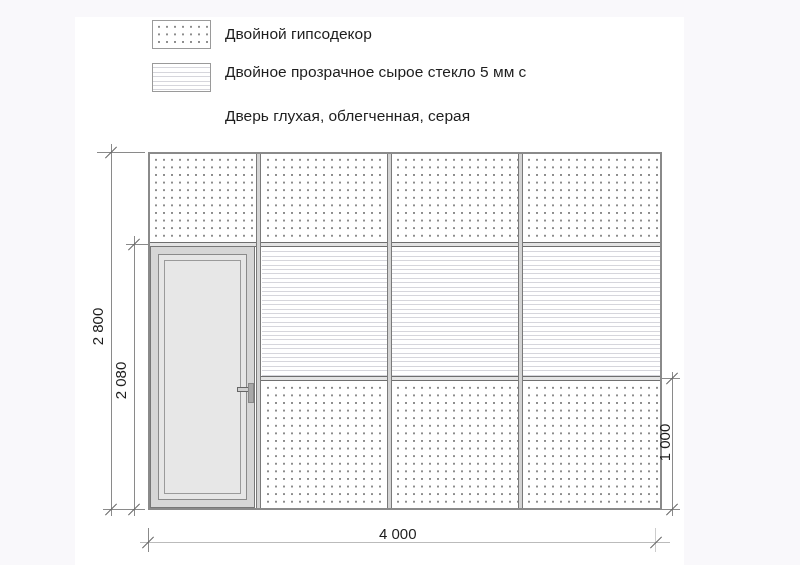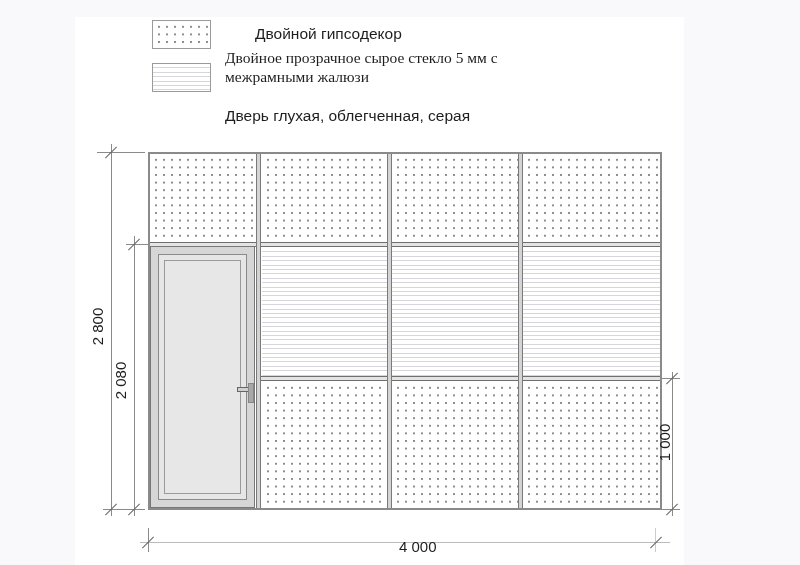--- a/index.html
+++ b/index.html
@@ -24,26 +24,25 @@
           border:1px solid #777; background:#d6d6d6; }
   .door-leaf { position:absolute; left:7px; top:7px; right:7px; bottom:7px; border:1px solid #8a8a8a; background:#e6e6e6; }
   .door-inner { position:absolute; left:5px; top:5px; right:5px; bottom:5px; border:1px solid #9a9a9a; background:#e7e7e7; }
 </style>
 </head>
 <body>
 
 <div class="sheet"></div>
 
 <div class="legend-swatch dots" style="top:20px;"></div>
-<div class="legend-text" style="top:24px;margin-left:30px;">Двойной гипсодекор</div>
+<div class="legend-text" style="top:24px;">Двойной гипсодекор</div>
 
 <div class="legend-swatch lines" style="top:63px;"></div>
-<div class="legend-text" style="top:48px;font-family:Liberation Serif, serif;">
+<div class="legend-text" style="top:62px;">
   <div>Двойное прозрачное сырое стекло 5 мм с</div>
-  <div>межрамными жалюзи</div>
 </div>
 
 <div class="legend-text" style="top:106px;">Дверь глухая, облегченная, серая</div>
 
 <div class="panel dots" style="left:150px; top:154px; width:108px; height:89px;"></div>
 <div class="panel dots" style="left:262px; top:154px; width:126px; height:89px;"></div>
 <div class="panel dots" style="left:392px; top:154px; width:127px; height:89px;"></div>
 <div class="panel dots" style="left:523px; top:154px; width:137px; height:89px;"></div>
 
 <div class="panel lines" style="left:262px; top:248px; width:126px; height:129px;"></div>
@@ -90,13 +89,13 @@
 <div class="dim-line" style="left:662px; top:509px; width:18px; height:1px;"></div>
 <div class="tick" style="left:664px; top:378px;"></div>
 <div class="tick" style="left:664px; top:509px;"></div>
 <div class="dim-text" style="left:646px; top:434px; transform:rotate(-90deg); transform-origin:center;">1 000</div>
 
 <div class="dim-line" style="left:140px; top:542px; width:530px; height:1px; background:#bbbbbb;"></div>
 <div class="dim-line" style="left:148px; top:528px; width:1px; height:24px;"></div>
 <div class="dim-line" style="left:655px; top:528px; width:1px; height:24px; background:#cccccc;"></div>
 <div class="tick" style="left:140px; top:542px;"></div>
 <div class="tick" style="left:648px; top:542px;"></div>
-<div class="dim-text" style="left:399px; top:525px;margin-top:13px;">4 000</div>
+<div class="dim-text" style="left:379px; top:525px;">4 000</div>
 
 </body></html>

